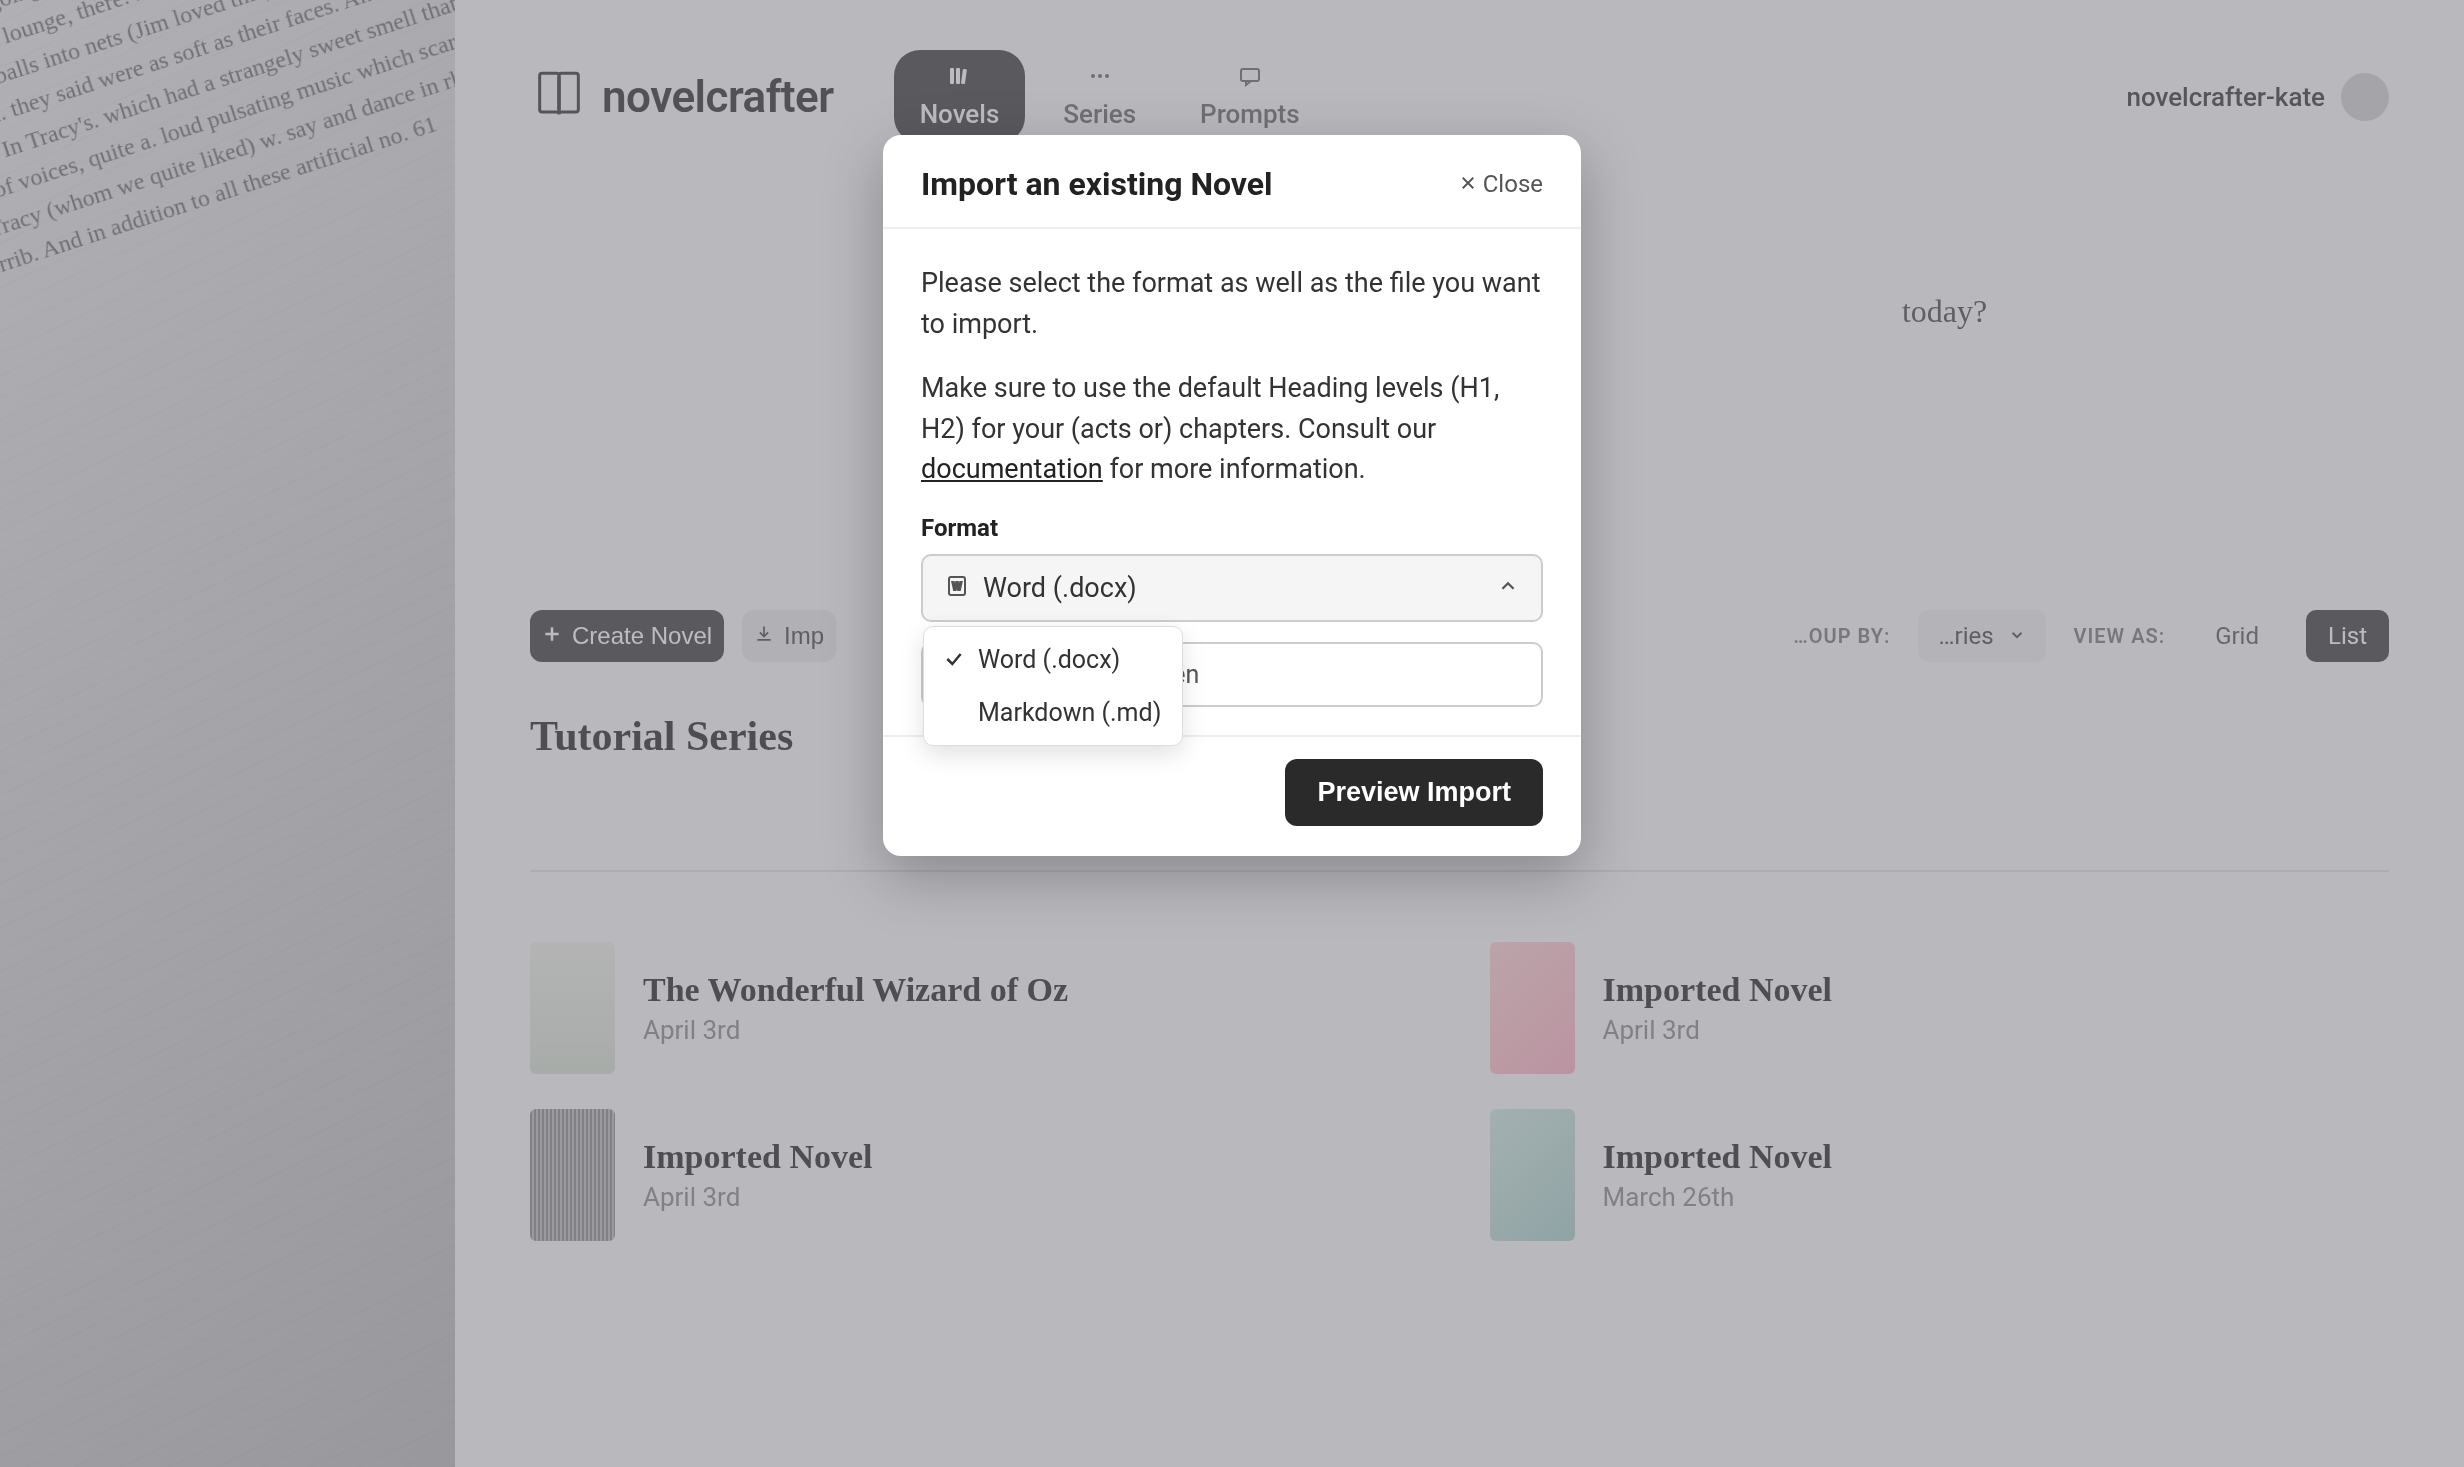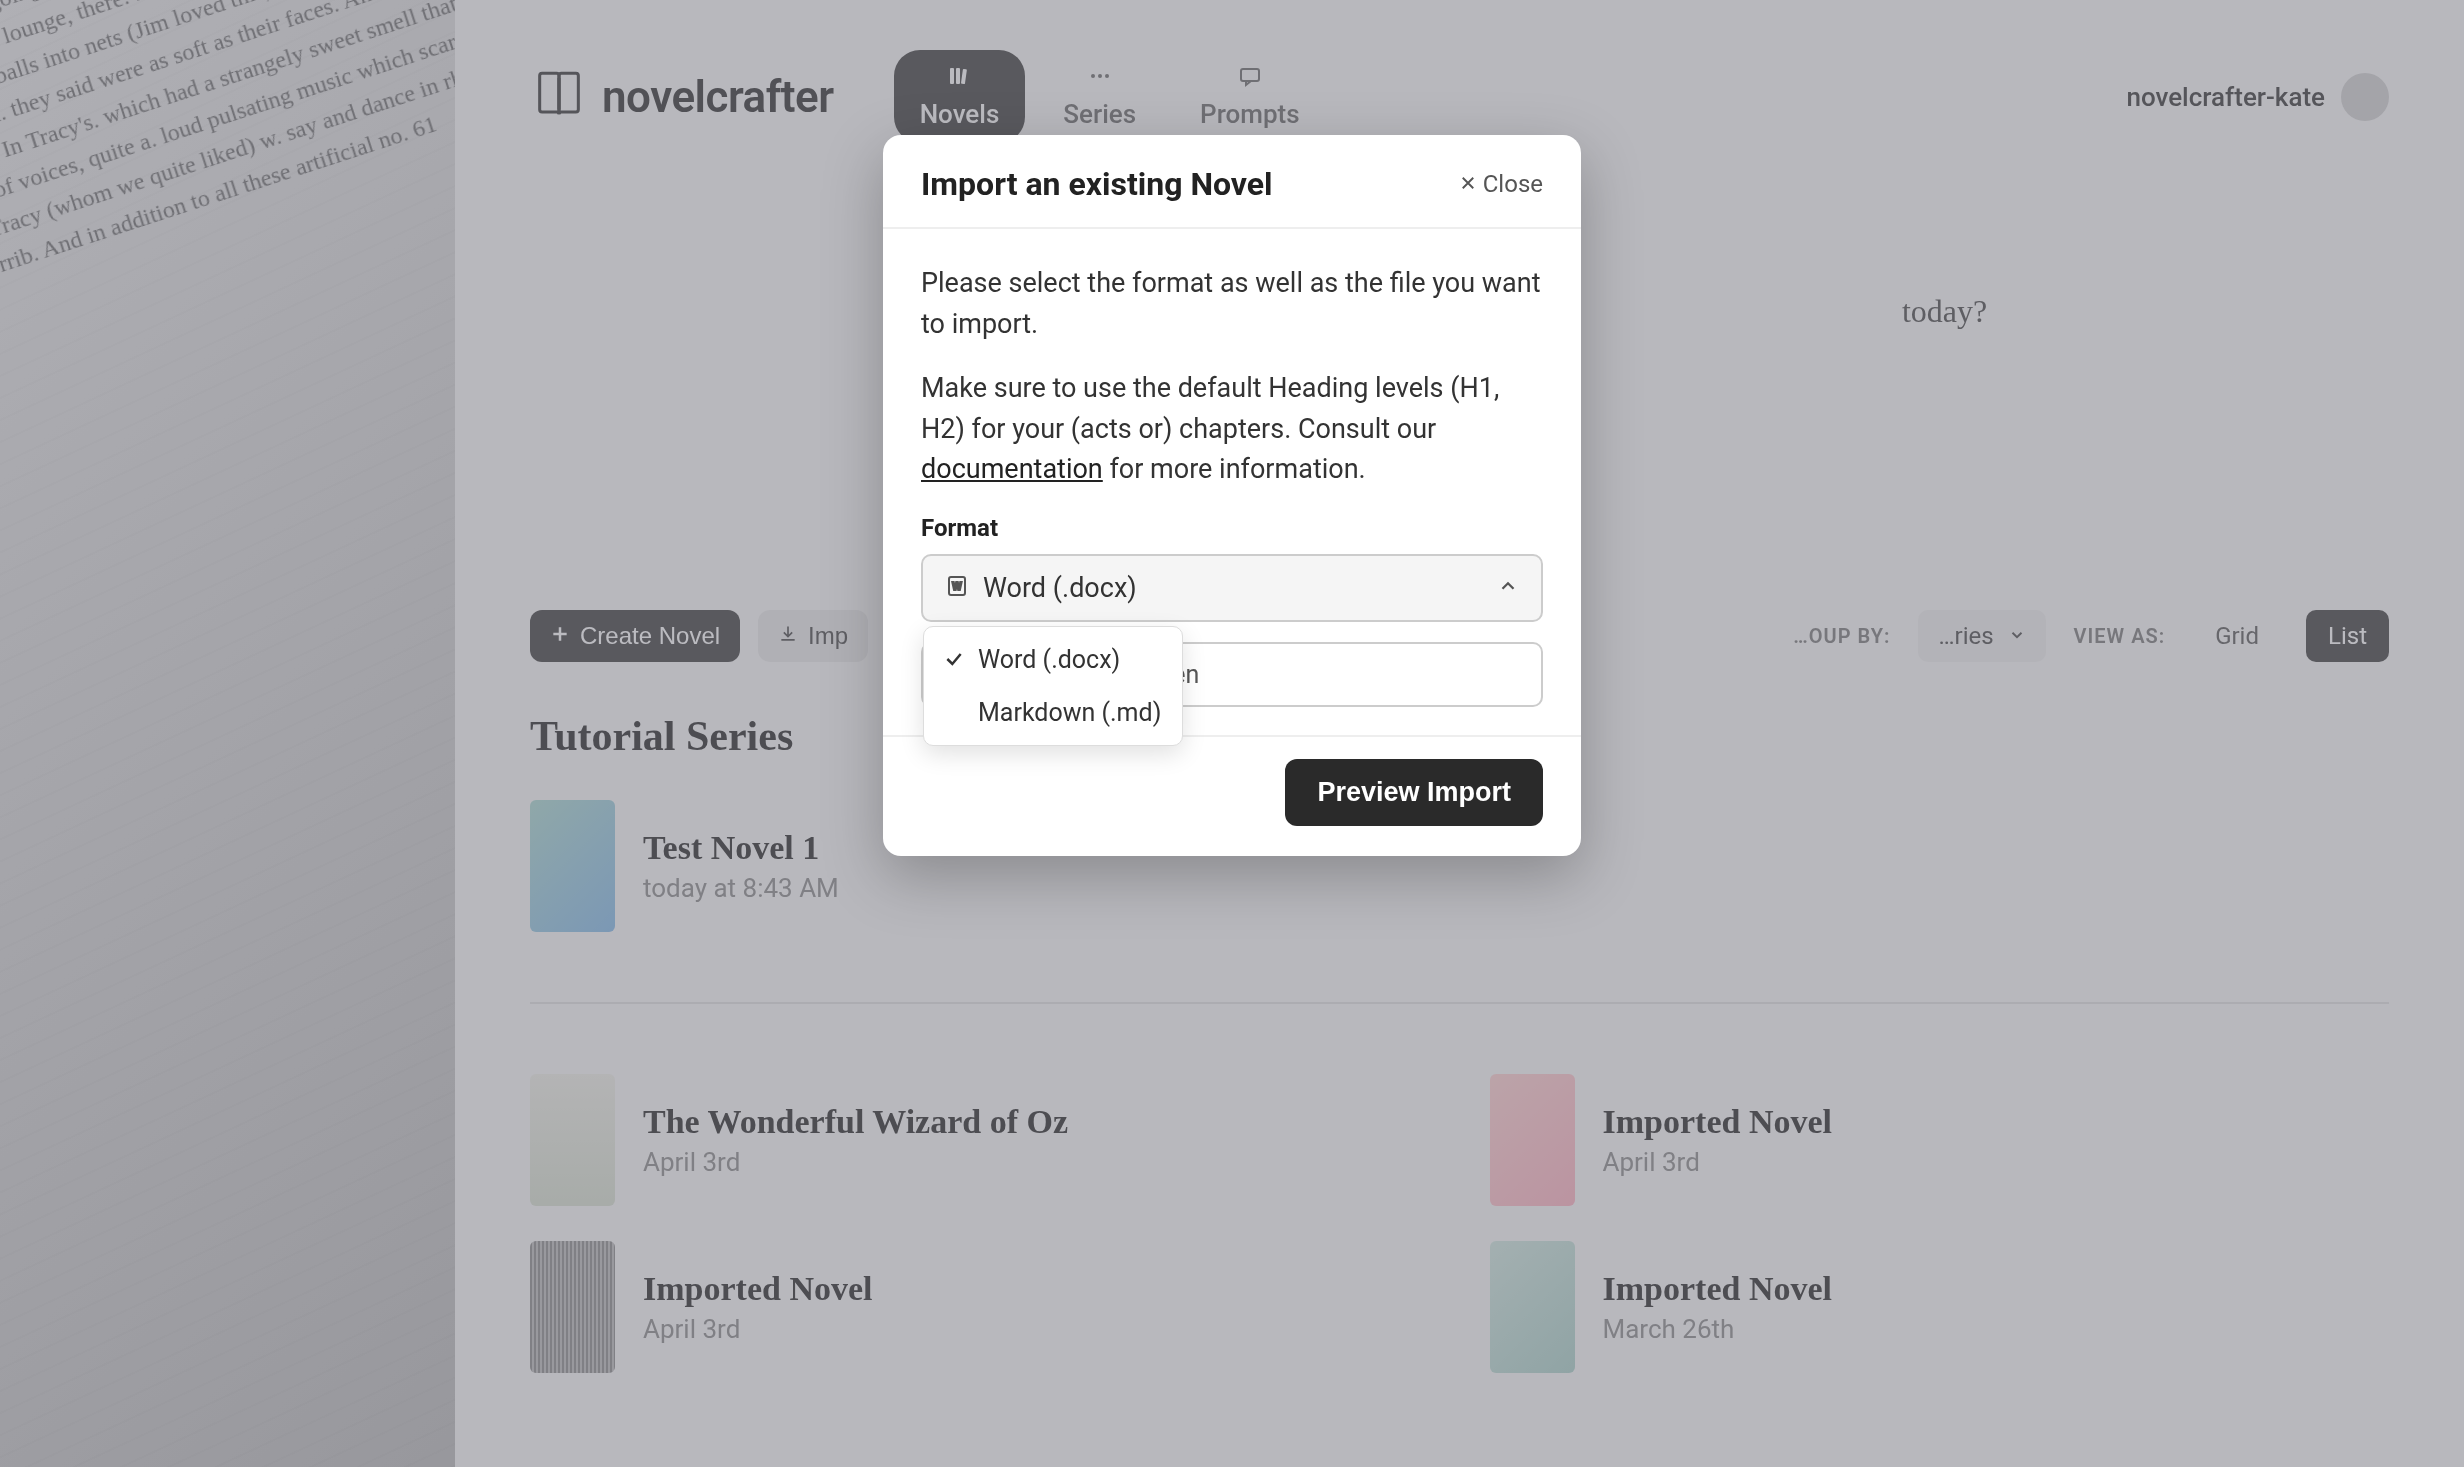--- a/index.html
+++ b/index.html
@@ -127,21 +127,21 @@
 .toolbar {
   display: flex;
   align-items: center;
   padding: 240px 75px 20px 75px;
   gap: 18px;
 }
 .btn {
   display: inline-flex;
   align-items: center;
   gap: 10px;
-  padding: 12px 20px;
+  padding: 12px 12px;
   border-radius: 12px;
   font-size: 24px;
   font-weight: 500;
   cursor: pointer;
   border: none;
 }
 .btn-primary { background: #3a3a3a; color: #fff; }
 .btn-secondary { background: #e8e8e8; color: #444; }
 .toolbar-right {
   margin-left: auto;
@@ -444,27 +444,20 @@
       <span class="toolbar-label">VIEW AS:</span>
       <div class="view-toggle">
         <div class="view-btn">Grid</div>
         <div class="view-btn active">List</div>
       </div>
     </div>
   </div>
 
   <section class="section">
     <h2 class="section-title">Tutorial Series</h2>
-    <div class="book-item">
-      <div class="book-cover c1"></div>
-      <div class="book-info">
-        <div class="book-title">Test Novel 1</div>
-        <div class="book-date">today at 8:43 AM</div>
-      </div>
-    </div>
   </section>
 
   <hr class="divider">
 
   <section class="section">
     <div class="book-grid">
       <div class="book-item">
         <div class="book-cover c2"></div>
         <div class="book-info">
           <div class="book-title">The Wonderful Wizard of Oz</div>

